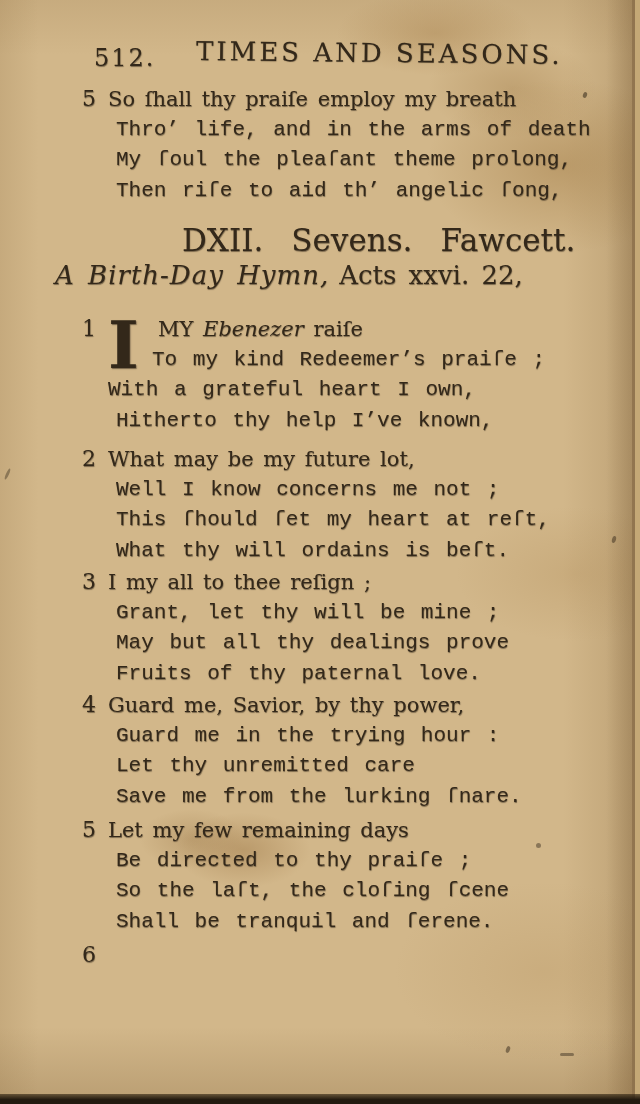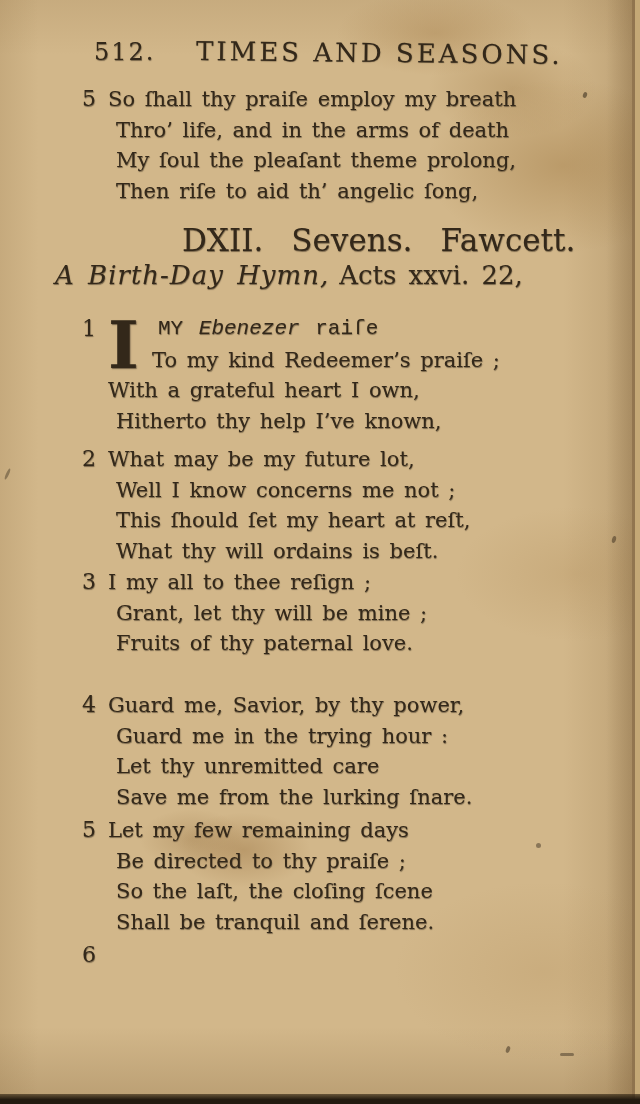--- a/index.html
+++ b/index.html
@@ -31,40 +31,40 @@
     background:linear-gradient(to right, rgba(110,82,46,0), rgba(110,82,46,.28));pointer-events:none;}
   .page-edge-line{position:absolute;top:0;right:5px;width:3px;height:100%;
     background:var(--edge);opacity:.85;}
   .outer-strip{position:absolute;top:0;right:0;width:5px;height:100%;background:#c4a876;}
   .bottom-bar{position:absolute;left:0;bottom:0;width:100%;height:10px;
     background:linear-gradient(to bottom, rgba(58,44,24,.65), var(--bar) 55%);}
   
   .inked{color:var(--ink);text-shadow:0.4px 0.5px 0.9px rgba(51,40,26,.55);}
   
   .header{position:absolute;top:36px;left:0;width:632px;height:46px;}
-  .pageno{position:absolute;left:94px;top:2px;font-size:24px;letter-spacing:2px;}
+  .pageno{position:absolute;left:94px;top:8px;font-size:24px;letter-spacing:2px;}
   .running-title{position:absolute;left:196px;top:0;font-size:26px;letter-spacing:3px;
     transform:rotate(0.6deg);transform-origin:left center;white-space:nowrap;}
   
   .stanza{position:absolute;left:82px;width:520px;display:flex;}
   .vnum{width:26px;flex:0 0 26px;font-size:22px;line-height:30.5px;}
   .vtext{position:relative;}
   .vline{font-size:21px;line-height:30.5px;white-space:nowrap;word-spacing:3px;}
-  .vline + .vline{margin-left:8px;}
+  .vline + .vline{margin-left:8px;font-family:Liberation Mono, monospace;}
   
   .hymn-heading{position:absolute;top:222px;left:182px;font-size:31px;white-space:nowrap;}
   .hymn-heading .sep{display:inline-block;width:28px;}
   .hymn-subtitle{position:absolute;top:260px;left:55px;font-size:26px;white-space:nowrap;word-spacing:4px;}
   .hymn-subtitle .it{font-style:italic;letter-spacing:1px;}
   .hymn-subtitle .ref{margin-left:10px;}
   .it{font-style:italic;}
   
   .dropcap{position:absolute;left:0;top:2px;width:30px;font-size:66px;line-height:58px;
     font-weight:bold;text-shadow:0.8px 0.8px 1.2px rgba(51,40,26,.6);}
-  .indent-cap{padding-left:50px;font-family:Liberation Mono, monospace;}
+  .indent-cap{padding-left:50px;}
   .indent-cap2{padding-left:44px;margin-left:0 !important;}
   .after-cap{margin-left:0 !important;}
   
   .speck{position:absolute;background:var(--ink);border-radius:50%;opacity:.55;}
 </style>
 </head>
 <body>
 
 <div class="scan">
   <div class="paper-texture"></div>
@@ -110,20 +110,21 @@
       <div class="vline inked">This ſhould ſet my heart at reſt,</div>
       <div class="vline inked">What thy will ordains is beſt.</div>
     </div>
   </section>
 
   <section class="stanza" style="top:567px">
     <span class="vnum inked">3</span>
     <div class="vtext">
       <div class="vline inked">I my all to thee reſign ;</div>
       <div class="vline inked">Grant, let thy will be mine ;</div>
+      <div class="vline inked">May but all thy dealings prove</div>
       <div class="vline inked">Fruits of thy paternal love.</div>
     </div>
   </section>
 
   <section class="stanza" style="top:690px">
     <span class="vnum inked">4</span>
     <div class="vtext">
       <div class="vline inked">Guard me, Savior, by thy power,</div>
       <div class="vline inked">Guard me in the trying hour :</div>
       <div class="vline inked">Let thy unremitted care</div>

